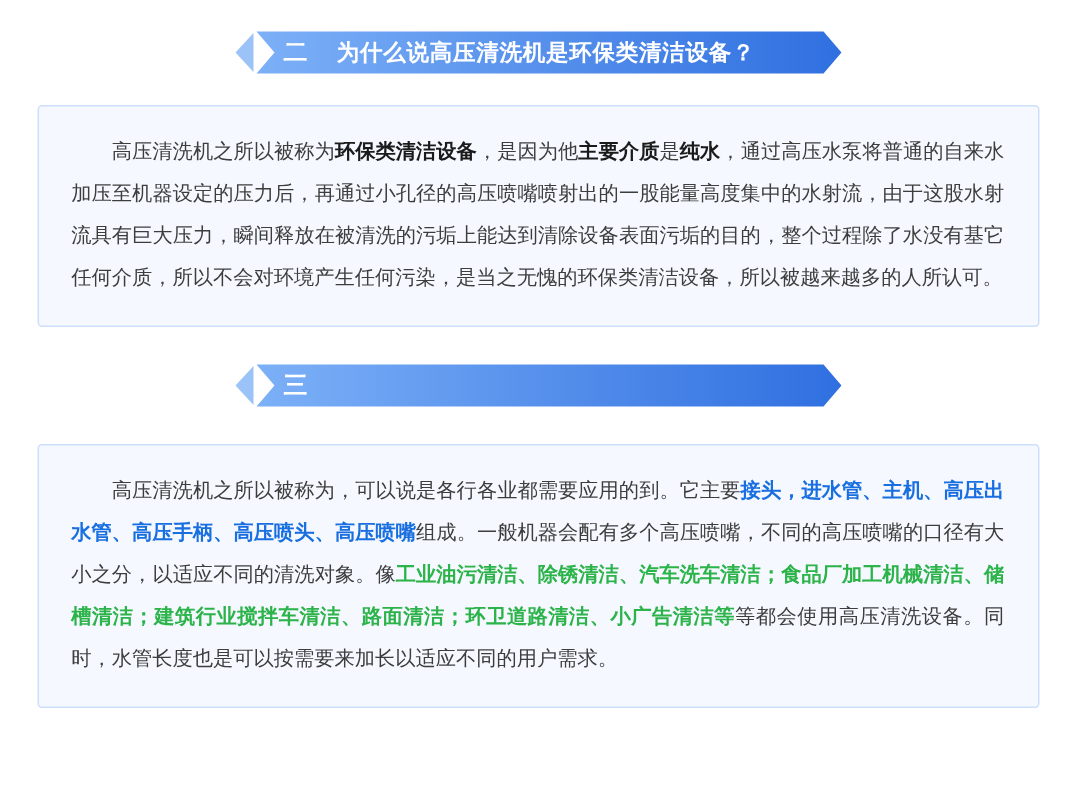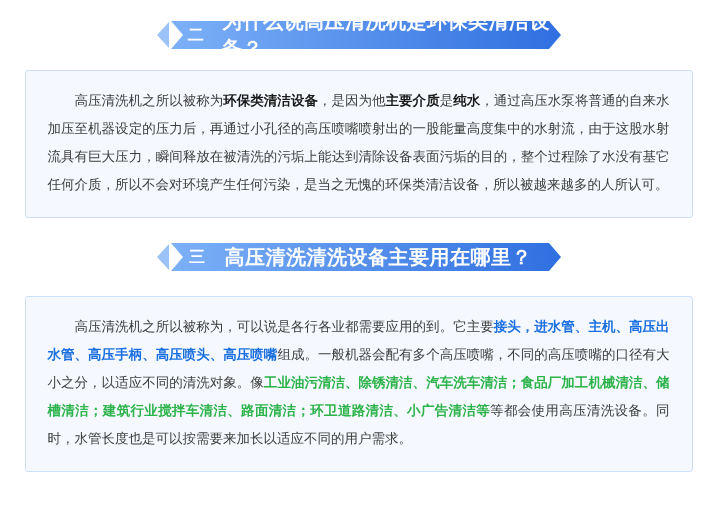--- a/index.html
+++ b/index.html
@@ -47,21 +47,21 @@
   .banner-num {
     color: #ffffff;
     font-size: 16px;
     font-weight: bold;
     width: 30px;
     text-align: center;
     letter-spacing: 1px;
   }
   .banner-title {
     color: #ffffff;
-    font-size: 20px;
+    font-size: 15px;
     font-weight: bold;
     letter-spacing: 0.5px;
     margin-left: 12px;
   }
 
   
   .card {
     box-sizing: border-box;
     margin: 0 auto;
     width: 668px;
@@ -134,21 +134,20 @@
         <linearGradient id="g2" x1="0" y1="0" x2="1" y2="0">
           <stop offset="0%" stop-color="#7cb0f7"></stop>
           <stop offset="100%" stop-color="#2f6fe0"></stop>
         </linearGradient>
       </defs>
       <polygon points="0,17 12,4 12,30" fill="#9cc3f7"></polygon>
       <polygon points="14,3 392,3 404,17 392,31 14,31 26,17" fill="url(#g2)"></polygon>
     </svg>
     <div class="banner-inner">
       <span class="banner-num">三</span>
-      <span class="banner-title">高压清洗清洗设备主要用在哪里？</span>
     </div>
   </div>
 
   <div class="sp-3"></div>
 
   <div class="card">
     <p class="para"><span>高压清洗机之所以被称为，可以说是各行各业都需要应用的到。它主要</span><span class="b-blue">接头，进水管、主机、高压出水管、高压手柄、高压喷头、高压喷嘴</span><span>组成。一般机器会配有多个高压喷嘴，不同的高压喷嘴的口径有大小之分，以适应不同的清洗对象。像</span><span class="b-green">工业油污清洁、除锈清洁、汽车洗车清洁；食品厂加工机械清洁、储槽清洁；建筑行业搅拌车清洁、路面清洁；环卫道路清洁、小广告清洁等</span><span>等都会使用高压清洗设备。同时，水管长度也是可以按需要来加长以适应不同的用户需求。</span></p>
   </div>
 
 </div>

